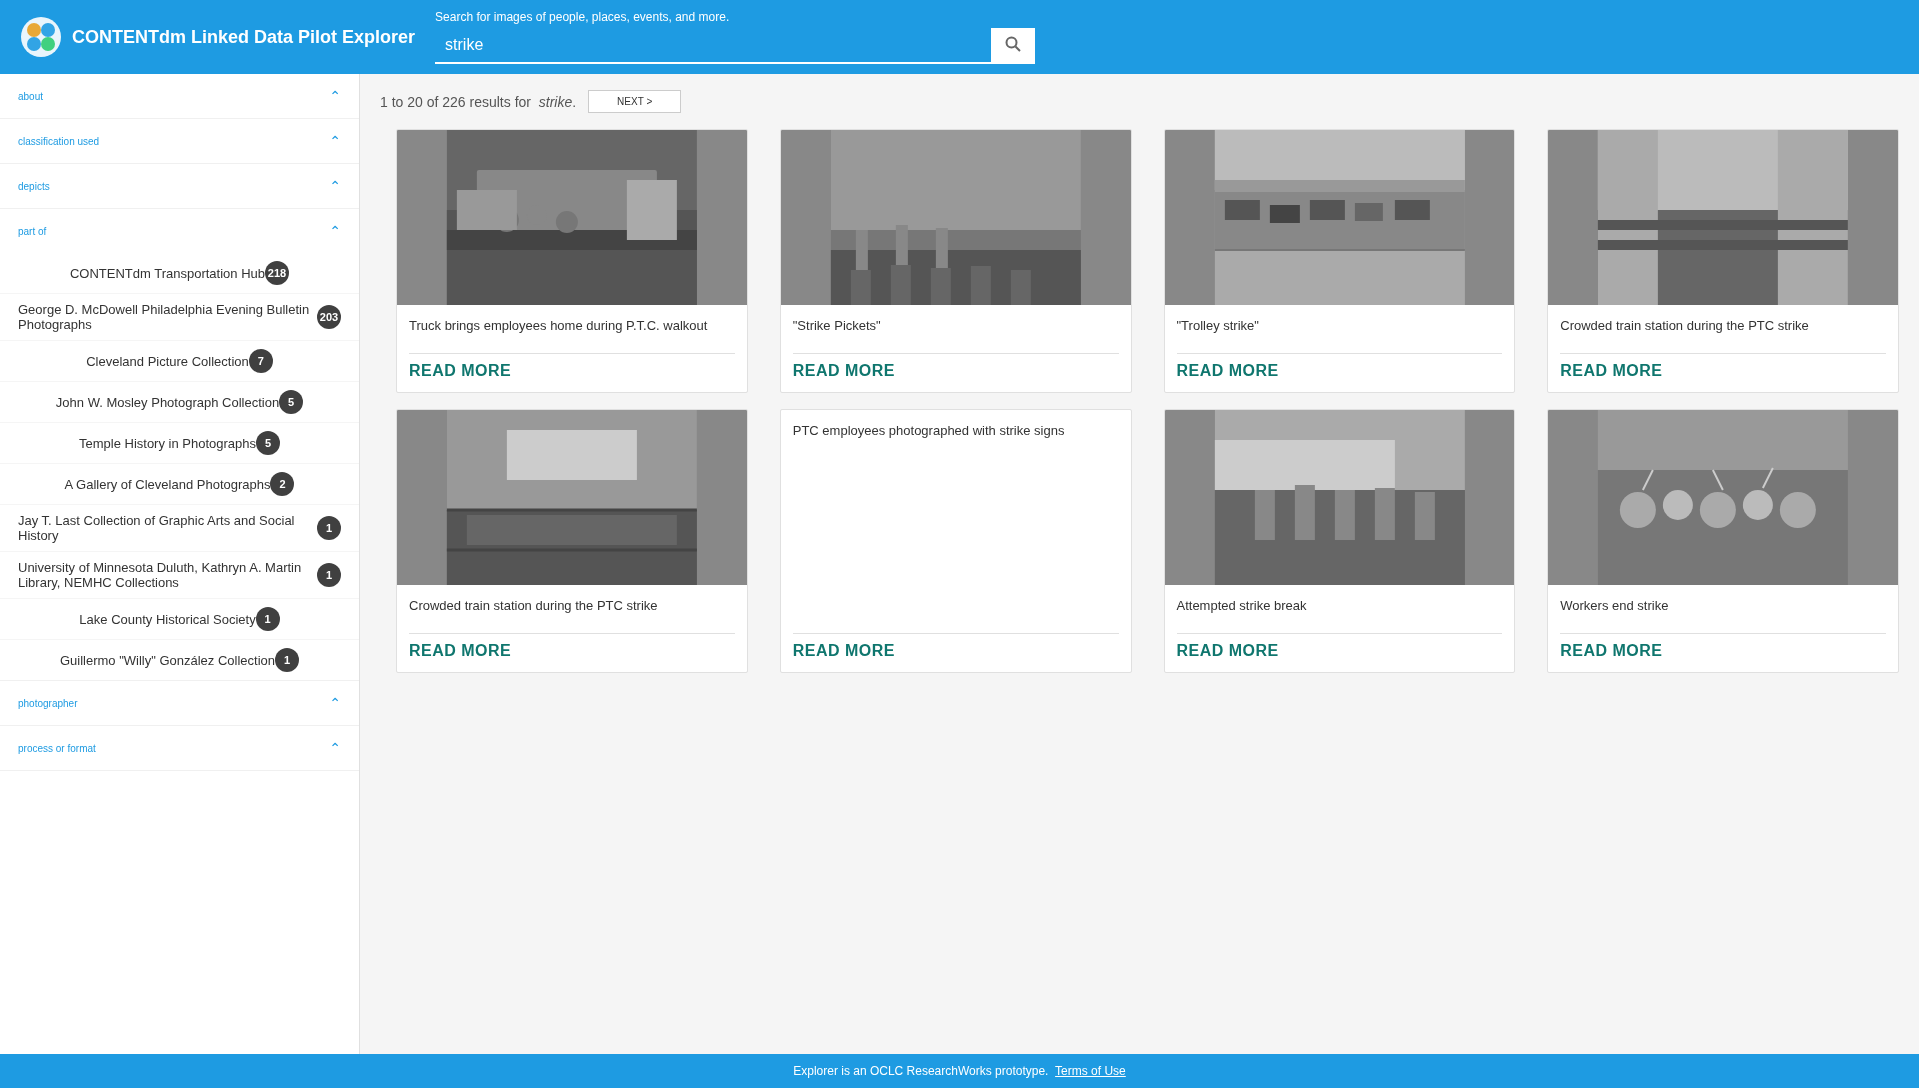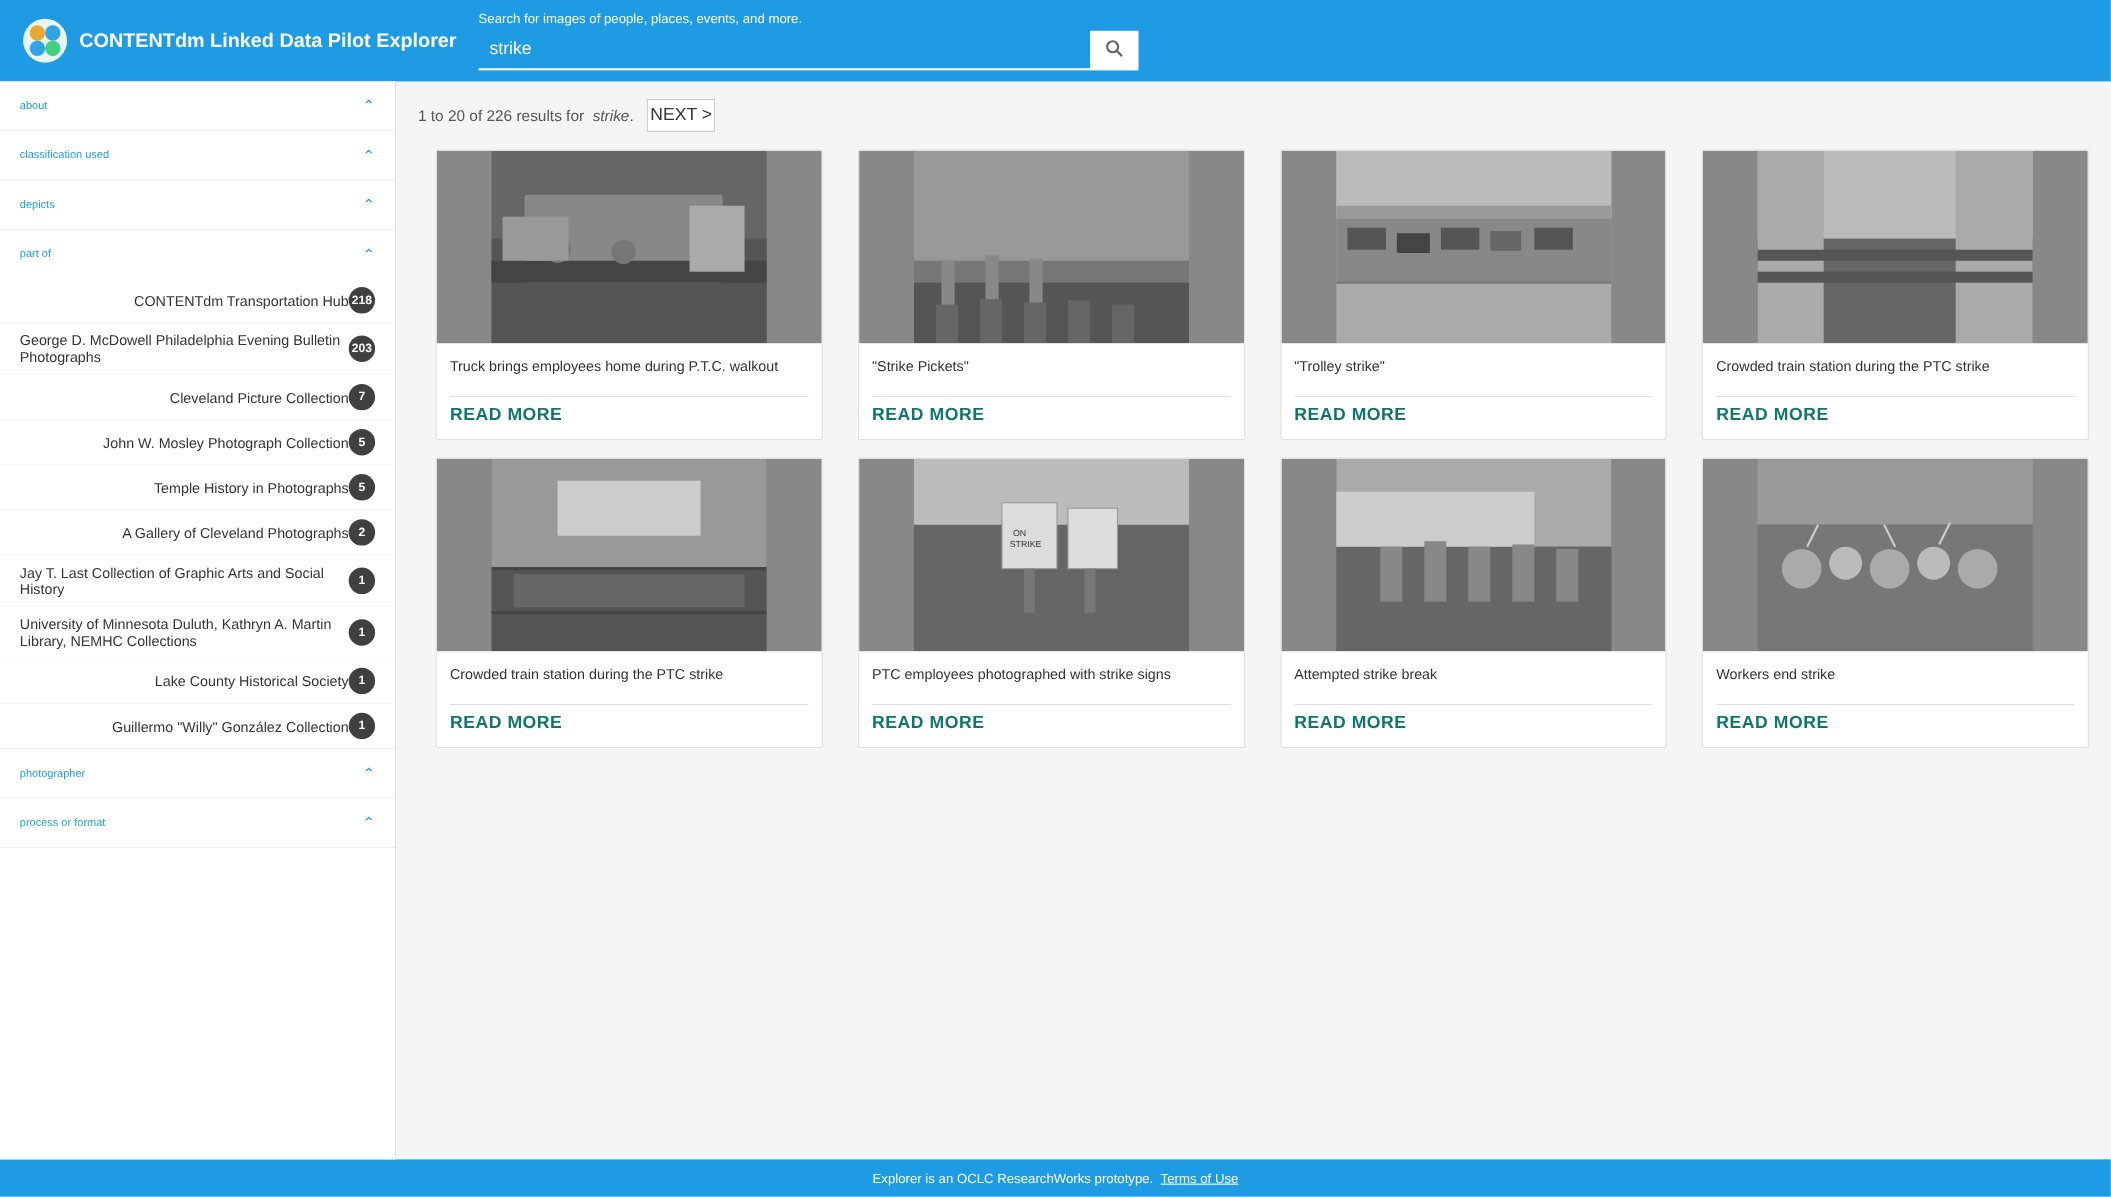--- a/index.html
+++ b/index.html
@@ -94,21 +94,21 @@
       color: #1e9be2;
       font-size: 10px;
       font-weight: normal;
     }
     .chevron-icon {
       color: #1e9be2;
       font-size: 14px;
     }
     .sidebar-item-row {
       display: flex;
-      justify-content: flex-end;
+      justify-content: center;
       align-items: center;
       padding: 8px 18px;
       font-size: 13px;
       color: #333;
       border-bottom: 1px solid #f5f5f5;
     }
     .sidebar-item-row:last-child { border-bottom: none; }
     .badge {
       background: #404040;
       color: white;
@@ -137,22 +137,22 @@
     .results-count {
       font-size: 14px;
       color: #555;
     }
     .results-count em {
       font-style: italic;
     }
     .next-btn {
       background: white;
       border: 1px solid #ccc;
-      padding: 5px 2px;
-      font-size: 16px;
+      padding: 5px 28px;
+      font-size: 10px;
       cursor: pointer;
       color: #333;
     }
 
     
     .results-grid {
       display: grid;
       grid-template-columns: repeat(4, 1fr);
       gap: 16px;
     }
@@ -447,33 +447,20 @@
       <rect x="20" y="105" width="210" height="30" fill="#666"></rect>
     </svg>
           </div>
           <div class="card-body">
             <div class="card-title">Crowded train station during the PTC strike</div>
             <hr class="card-divider">
             <button class="card-read-more">READ MORE</button>
           </div>
         </div>
         <div class="result-card">
-          <div class="card-img-placeholder">
-            <svg viewBox="0 0 250 175" xmlns="http://www.w3.org/2000/svg">
-      <rect width="250" height="175" fill="#888"></rect>
-      <rect x="0" y="60" width="250" height="115" fill="#666"></rect>
-      <rect x="0" y="0" width="250" height="60" fill="#bbb"></rect>
-      <rect x="80" y="40" width="50" height="60" fill="#ddd" stroke="#999" stroke-width="1"></rect>
-      <rect x="140" y="45" width="45" height="55" fill="#ddd" stroke="#999" stroke-width="1"></rect>
-      <text x="90" y="70" font-size="8" fill="#333">ON</text>
-      <text x="87" y="80" font-size="8" fill="#333">STRIKE</text>
-      <rect x="100" y="100" width="10" height="40" fill="#777"></rect>
-      <rect x="155" y="100" width="10" height="40" fill="#777"></rect>
-    </svg>
-          </div>
           <div class="card-body">
             <div class="card-title">PTC employees photographed with strike signs</div>
             <hr class="card-divider">
             <button class="card-read-more">READ MORE</button>
           </div>
         </div>
         <div class="result-card">
           <div class="card-img-placeholder">
             <svg viewBox="0 0 250 175" xmlns="http://www.w3.org/2000/svg">
       <rect width="250" height="175" fill="#777"></rect>

